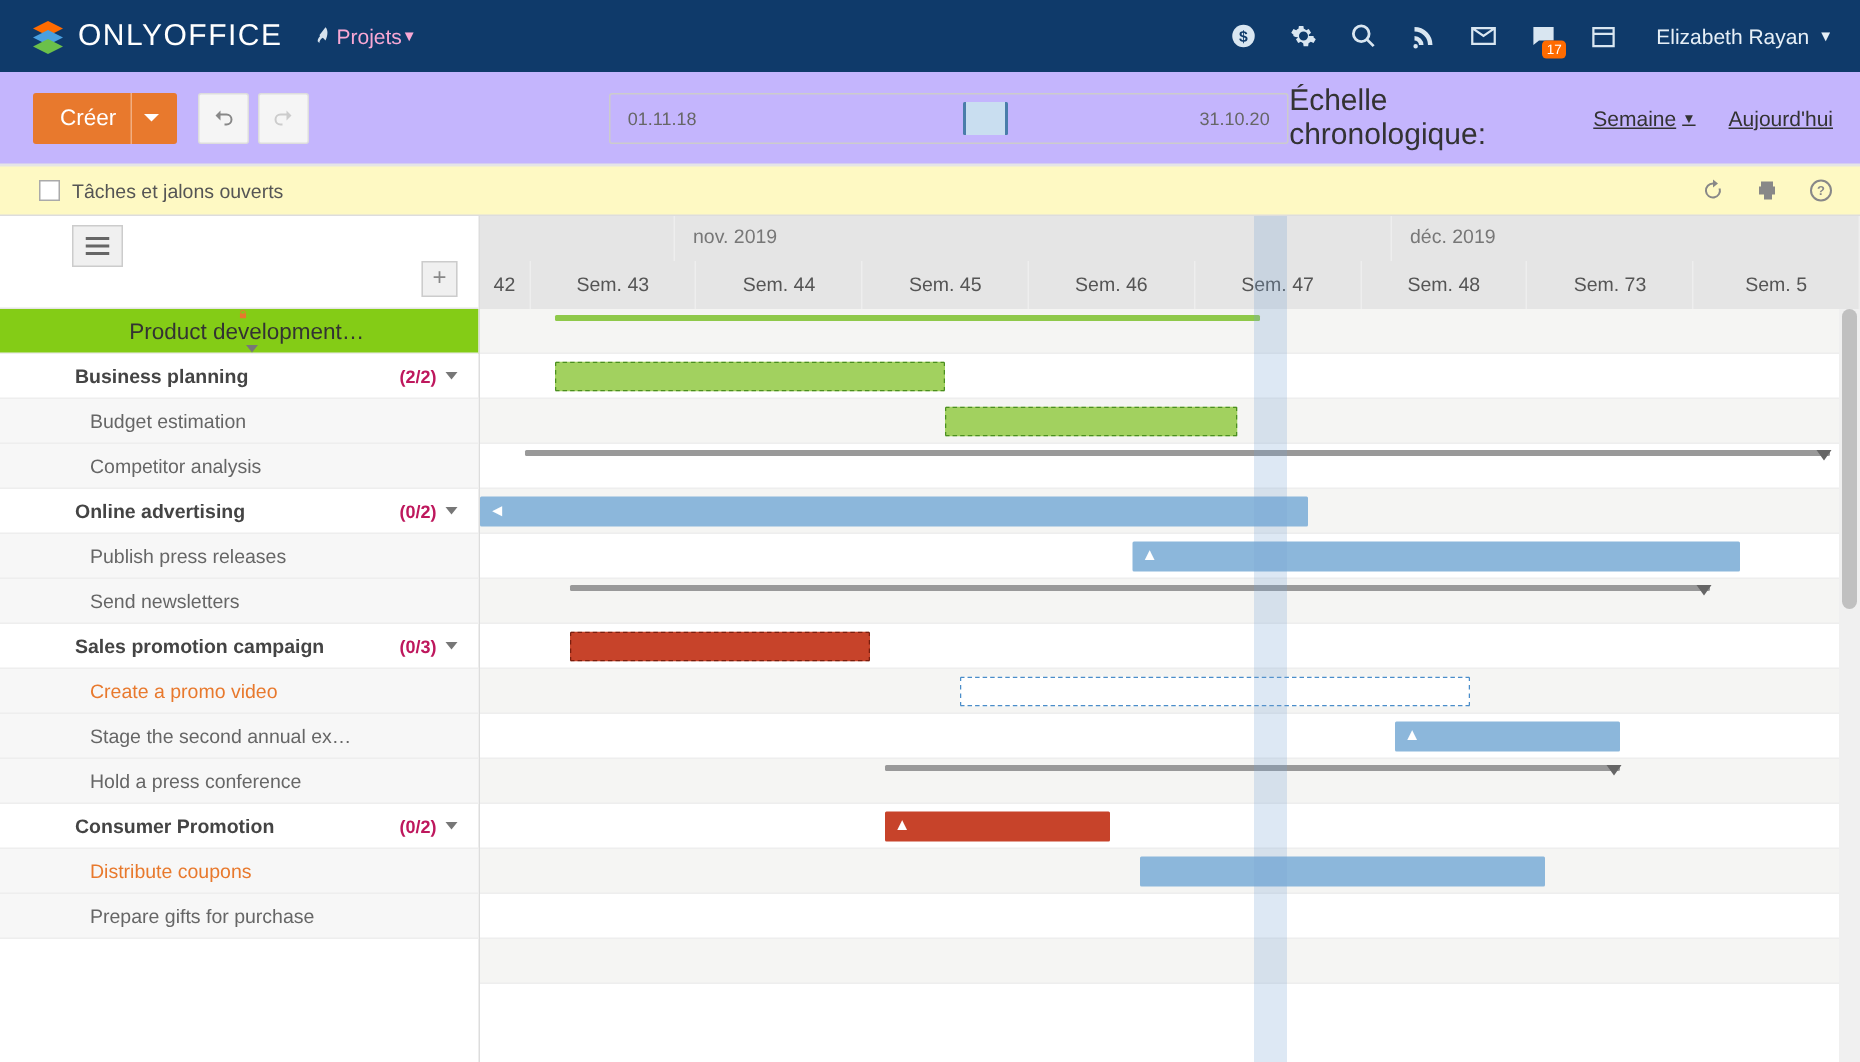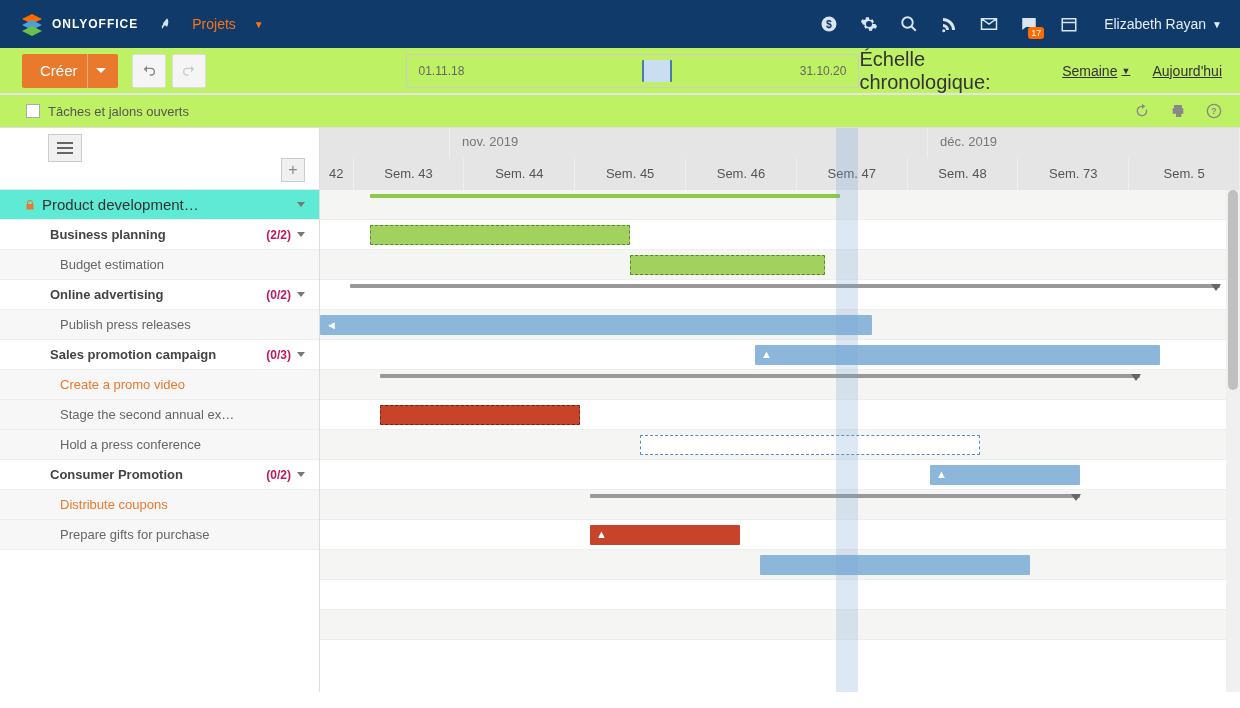--- a/index.html
+++ b/index.html
@@ -1,62 +1,62 @@
 <!DOCTYPE html>
 <html><head>
 <meta charset="utf-8">
 <style>
   * { box-sizing: border-box; margin: 0; padding: 0; }
   body { font-family: -apple-system, "Segoe UI", Arial, sans-serif; font-size: 13px; color: #333; background: #fff; width: 1240px; height: 708px; overflow: hidden; }
 
   
   .navbar { height: 48px; background: #0f3a6a; display: flex; align-items: center; padding: 0 18px 0 20px; color: #fff; }
   .logo-wrap { display: flex; align-items: center; gap: 8px; }
-  .logo-text { font-weight: 700; letter-spacing: 1px; font-size: 12px; }
-  .projects-btn { margin-left: 22px; display: flex; align-items: center; gap: 18px; color: #f97316; cursor: pointer; font-size: 14px;}
+  .logo-text { font-weight: 400; letter-spacing: 1px; font-size: 20px; }
+  .projects-btn { margin-left: 22px; display: flex; align-items: center; gap: 0; color: #f9a8d4; cursor: pointer; font-size: 14px;}
   .nav-icons { margin-left: auto; display: flex; align-items: center; gap: 22px; }
   .nav-icon { width: 18px; height: 18px; cursor: pointer; position: relative; display:flex; align-items:center; justify-content:center; }
   .nav-icon svg { fill: #d9e6f1; }
   .badge { position: absolute; bottom: -6px; right: -6px; background: #ff6b00; color: #fff; font-size: 9px; border-radius: 3px; padding: 1px 3px; }
   .user { margin-left: 26px; display: flex; align-items: center; gap: 6px; font-size: 14px; color:#e6eff7; cursor:pointer;}
 
   
-  .toolbar { height: 46px; background: #bef264; display: flex; align-items: center; padding: 0 18px 0 22px; border-bottom: 1px solid #e5e5e5; }
+  .toolbar { height: 62px; background: #c4b5fd; display: flex; align-items: center; padding: 0 18px 0 22px; border-bottom: 1px solid #e5e5e5; }
   .create-btn { background: #e8792d; color: #fff; font-size: 15px; border: none; border-radius: 2px; padding: 0 40px 0 18px; height: 34px; position: relative; cursor: pointer; }
   .create-btn::after { content: ''; position: absolute; right: 12px; top: 50%; transform: translateY(-3px); border-left: 5px solid transparent; border-right: 5px solid transparent; border-top: 5px solid #fff; }
   .create-btn::before { content:''; position:absolute; right:30px; top:0; bottom:0; width:1px; background:rgba(255,255,255,0.4); }
   .hist-btns { display: flex; gap: 6px; margin-left: 14px; }
   .hist { width: 34px; height: 34px; border: 1px solid #ddd; background: #f5f5f5; border-radius: 2px; display: flex; align-items: center; justify-content: center; cursor: pointer; }
   .date-range { margin-left: 200px; width: 480px; height: 34px; border: 1px solid #ccc; border-radius: 2px; display: flex; align-items: center; padding: 2px 12px; font-size: 12px; color: #666; position: relative; }
   .date-range .d2 { margin-left: auto; }
   .range-track { position: absolute; left: 235px; top: 0; bottom:0; display:flex; align-items:center; }
   .range-track .bar { width: 30px; height: 22px; background: #c9def0; border-left:2px solid #4a7daa; border-right:2px solid #4a7daa; }
   .handle { width: 12px; height:22px; display:flex; flex-direction:column; justify-content:space-between; padding:3px 2px; background:#fff; margin-left:2px;}
   .handle span{height:1px;background:#888;}
   .scale-label { margin-left: auto; font-size: 20px; color: #333; }
   .scale-sel { margin-left: 12px; font-size: 14px; color: #333; text-decoration: underline; cursor: pointer; display:flex; align-items:center; gap:4px;}
   .today { margin-left: 22px; font-size: 14px; text-decoration: underline; cursor: pointer; }
 
   
-  .filter-bar { height: 34px; background: #bef264; border-top:1px solid #e5e5e5; border-bottom: 1px solid #ddd; display: flex; align-items: center; padding: 0 18px 0 26px; }
+  .filter-bar { height: 34px; background: #fef9c3; border-top:1px solid #e5e5e5; border-bottom: 1px solid #ddd; display: flex; align-items: center; padding: 0 18px 0 26px; }
   .chk { width: 14px; height: 14px; border: 1px solid #aaa; margin-right: 8px; background:#fff; cursor:pointer;}
   .filter-label { font-size: 13px; color: #555; }
   .filter-right { margin-left: auto; display: flex; gap: 20px; }
   .f-icon { width:16px; height:16px; cursor:pointer; display:flex; align-items:center; justify-content:center; }
 
   
   .main { display: flex; height: calc(708px - 48px - 62px - 34px); position:relative; }
 
   
   .left { width: 320px; border-right: 1px solid #ddd; overflow: hidden; }
   .left-head { height: 62px; position: relative; border-bottom:1px solid #e5e5e5; }
   .menu-btn { position: absolute; left: 48px; top: 6px; width: 34px; height: 28px; border: 1px solid #ccc; background:#f0f0f0; display:flex; align-items:center; justify-content:center; cursor:pointer;}
   .add-btn { position: absolute; right: 14px; top: 30px; width: 24px; height: 24px; border: 1px solid #ccc; background:#f0f0f0; font-size:16px; color:#888; cursor:pointer; display:flex; align-items:center; justify-content:center;}
   .row { height: 30px; display: flex; align-items: center; padding: 0 14px 0 24px; font-size: 13px; border-bottom: 1px solid #eee; position:relative;}
-  .row.project { font-size: 15px; color: #333; background:#5eead4;}
+  .row.project { font-size: 15px; color: #333; background:#84cc16;flex-direction:column;}
   .row.milestone { font-weight: 700; color: #444; padding-left: 50px;}
   .row.task { color: #666; padding-left: 60px; background:#f7f7f7;}
   .row.task.red { color: #e8792d; }
   .row .cnt { margin-left: auto; color: #be185d; font-size: 12px; }
   .row .dd { width:0;height:0;border-left:4px solid transparent;border-right:4px solid transparent;border-top:5px solid #777; margin-left:6px; cursor:pointer;}
   .lock-ico { width:12px; height:12px; margin-right:6px; }
 
   
   .right { flex: 1; overflow: hidden; position: relative; }
   .right-head { height: 62px; position:relative; background:#e5e5e5; border-bottom:1px solid #e5e5e5;}
@@ -228,27 +228,33 @@
     </div>
     <div id="tree-rows">
         <div class="row milestone">
           <span>Business planning</span>
           <span class="cnt">(2/2)</span>
           <span class="dd"></span>
         </div>
         <div class="row task">
           <span>Budget estimation</span>
         </div>
+        <div class="row task">
+          <span>Competitor analysis</span>
+        </div>
         <div class="row milestone">
           <span>Online advertising</span>
           <span class="cnt">(0/2)</span>
           <span class="dd"></span>
         </div>
         <div class="row task">
           <span>Publish press releases</span>
+        </div>
+        <div class="row task">
+          <span>Send newsletters</span>
         </div>
         <div class="row milestone">
           <span>Sales promotion campaign</span>
           <span class="cnt">(0/3)</span>
           <span class="dd"></span>
         </div>
         <div class="row task red">
           <span>Create a promo video</span>
         </div>
         <div class="row task">

